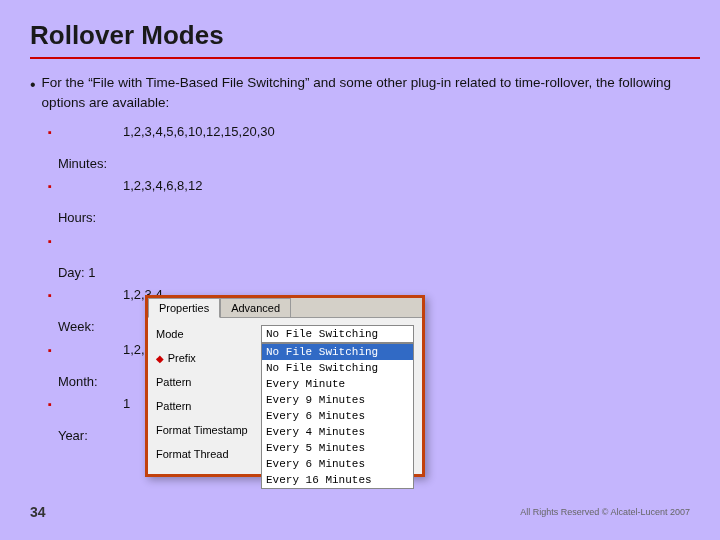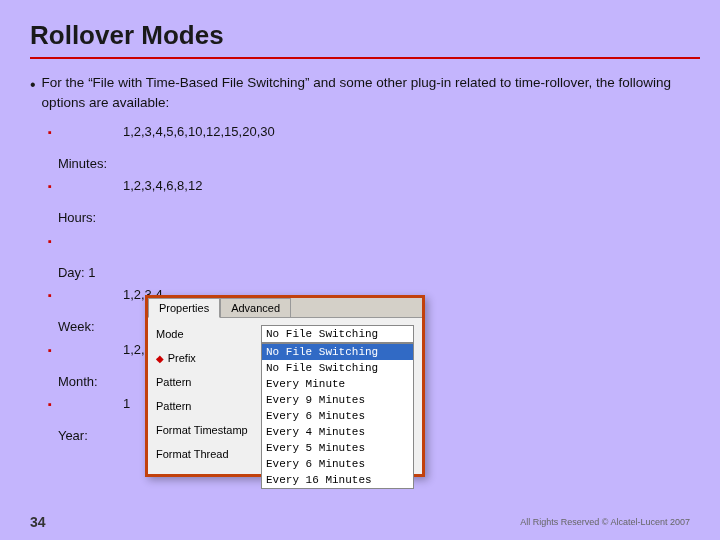--- a/index.html
+++ b/index.html
@@ -147,21 +147,21 @@
       font-size: 11px;
       color: #000;
       cursor: pointer;
     }
     .dropdown-item.selected {
       background: #316ac5;
       color: #fff;
     }
     .footer {
       position: absolute;
-      bottom: 10px;
+      bottom: 20px;
       left: 0;
       right: 0;
       display: flex;
       justify-content: space-between;
       align-items: center;
       padding: 0 30px;
     }
     .footer-page {
       font-size: 14px;
       font-weight: bold;

